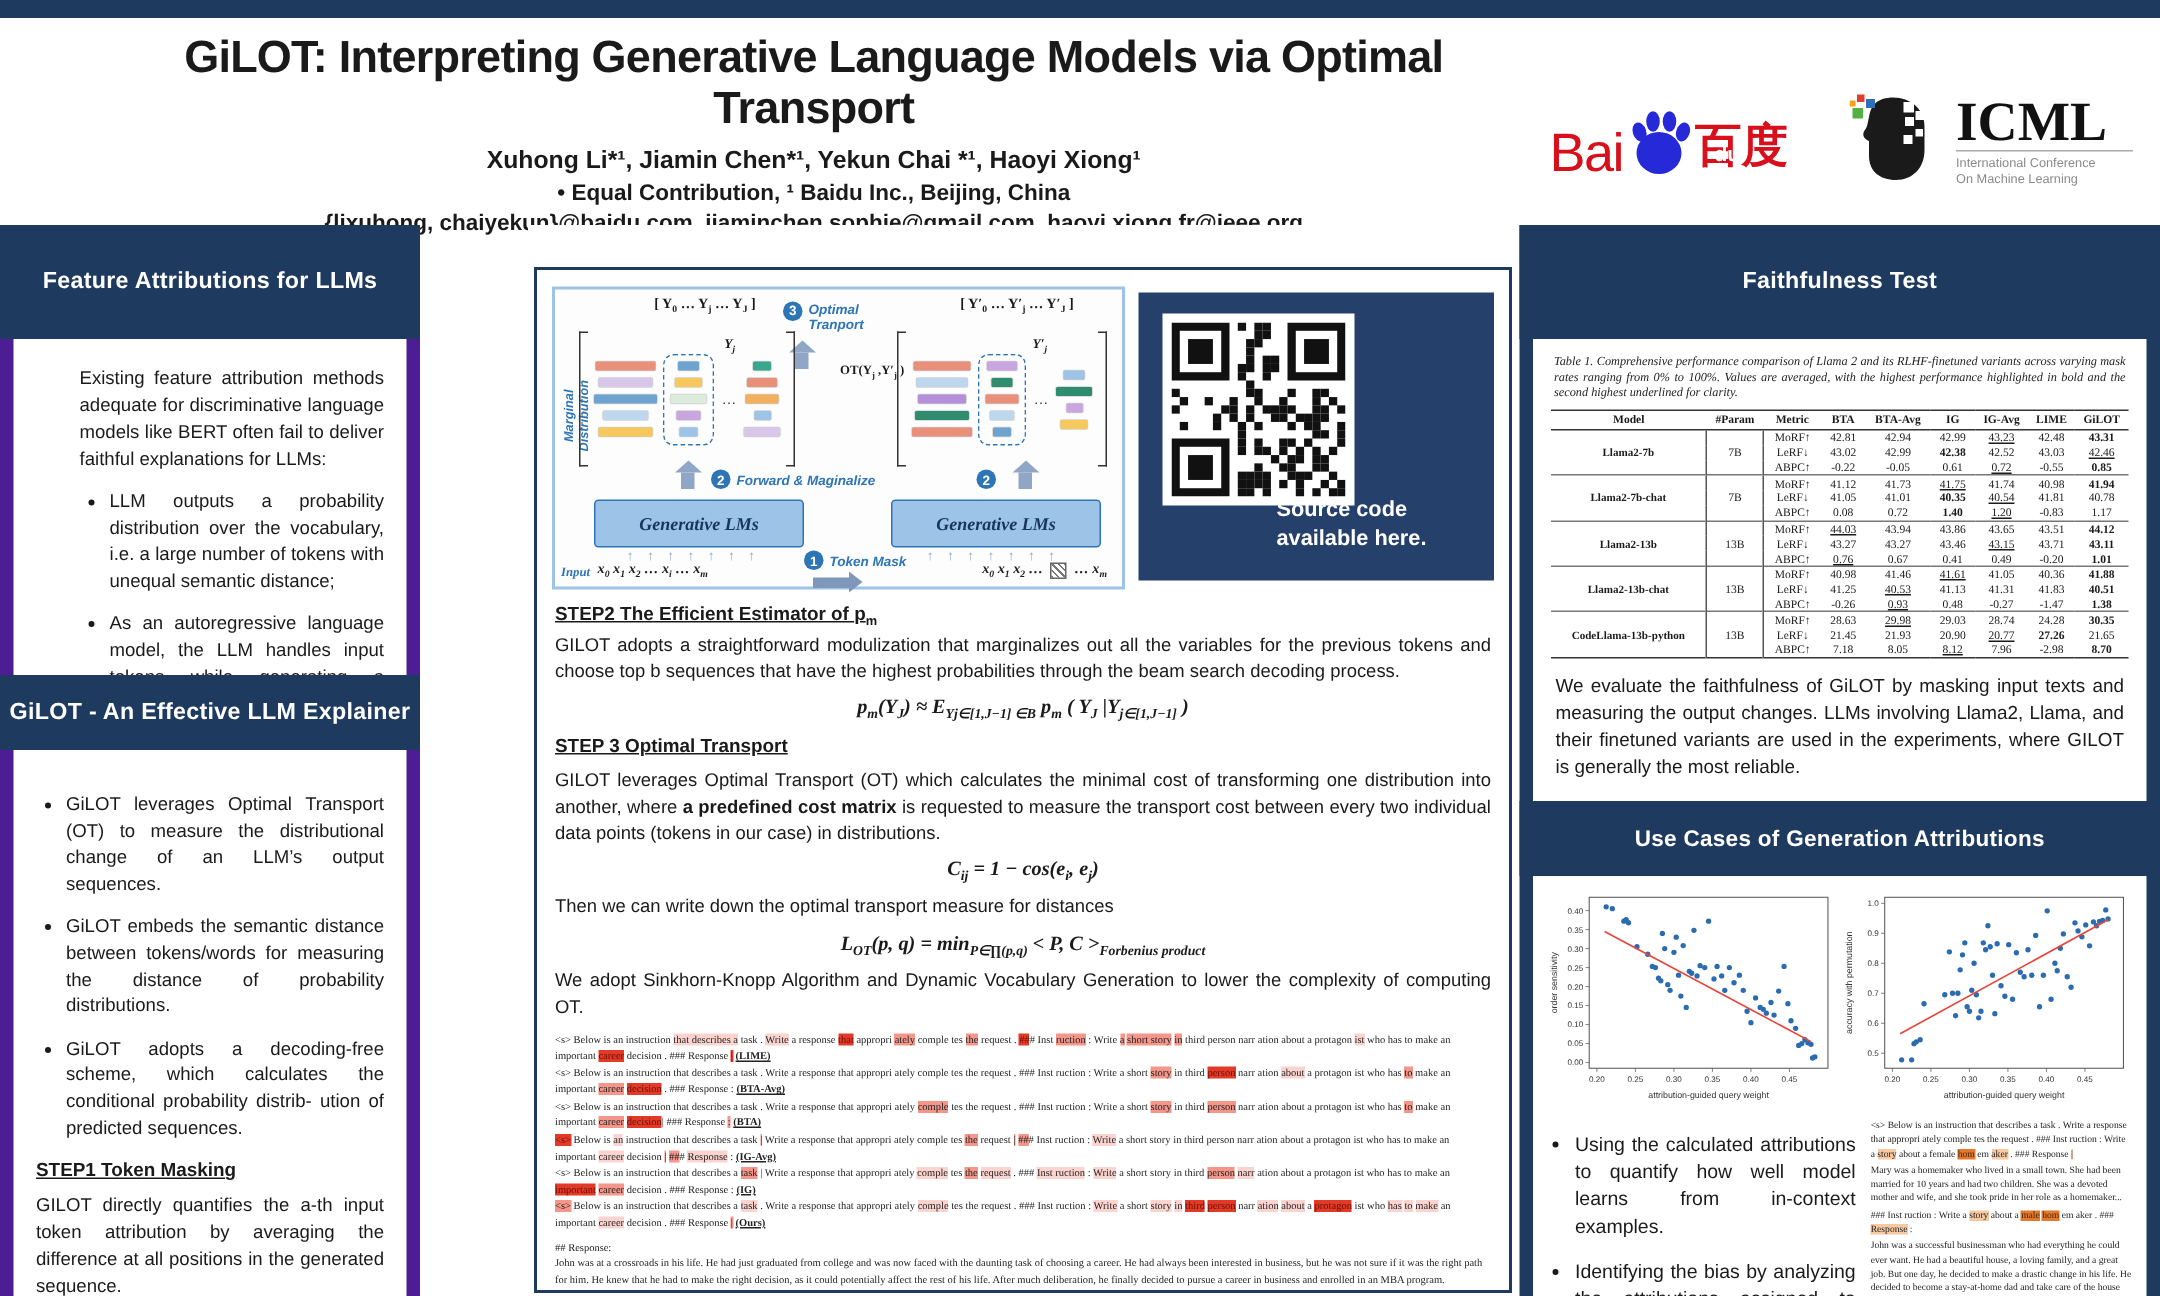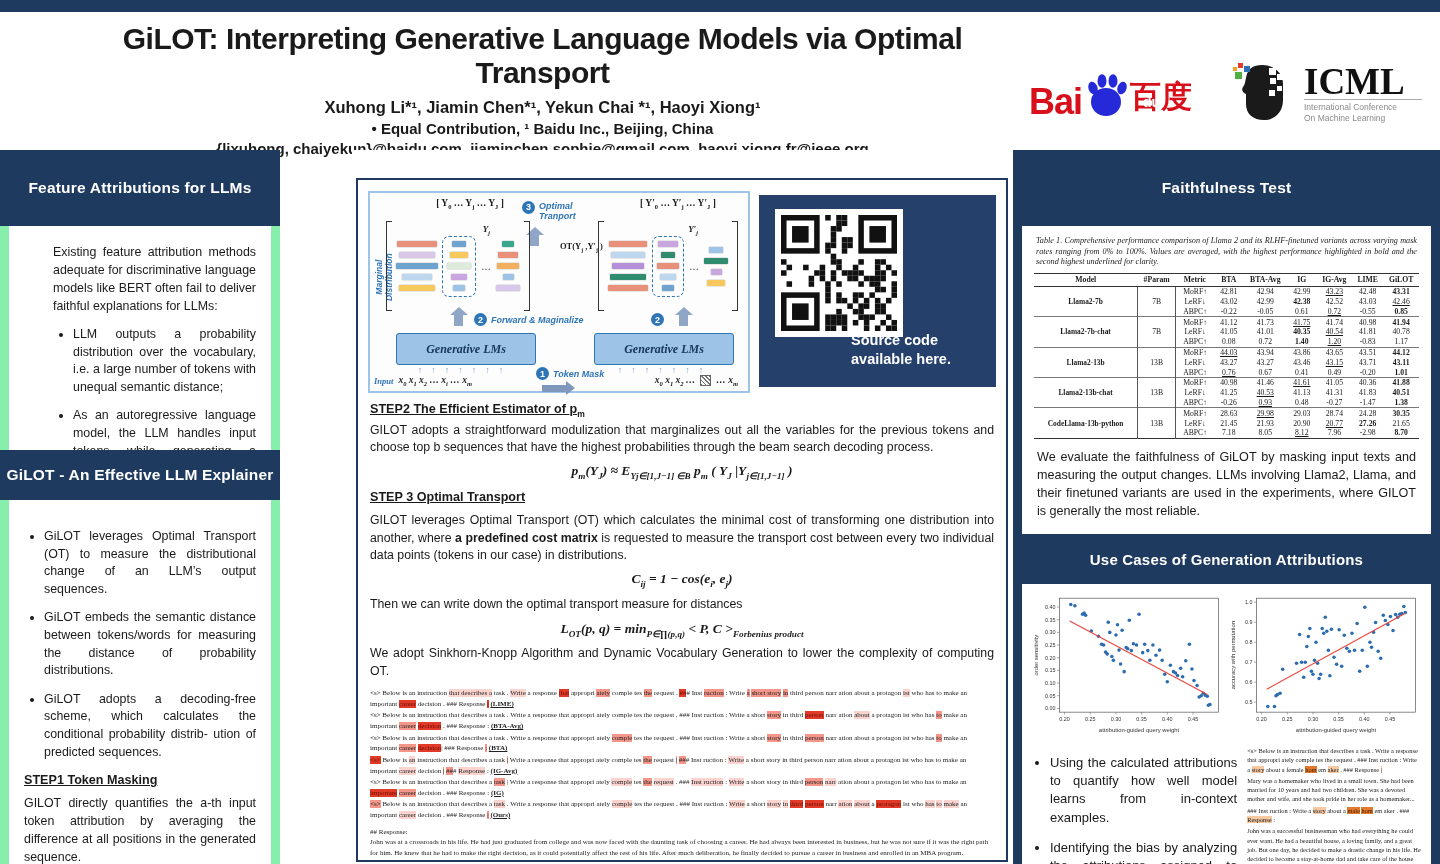--- a/index.html
+++ b/index.html
@@ -6,31 +6,31 @@
   body{width:1440px;height:864px;position:relative;overflow:hidden;background:#fff;
        font-family:"Liberation Sans",sans-serif;color:#1a1a1a;}
   .topbar{position:absolute;left:0;top:0;width:1440px;height:12px;background:#1f3a5f;}
   
   .titleblock{position:absolute;left:55px;top:22px;width:975px;text-align:center;}
   .titleblock h1{margin:0 0 8px;font-size:30px;font-weight:bold;letter-spacing:-0.5px;}
   .authors{font-size:16.5px;font-weight:bold;margin-bottom:3px;}
   .affil{font-size:15px;font-weight:bold;margin-bottom:3px;}
   .emails{font-size:15px;font-weight:bold;}
   .baidu{position:absolute;right:248px;top:72px;display:flex;align-items:flex-end;gap:2px;}
-  .baidu .bai{color:#d8101c;font-size:36px;font-weight:bold;letter-spacing:-1px;line-height:0.9;}
+  .baidu .bai{color:#d8101c;font-size:36px;font-weight:normal;letter-spacing:-1px;line-height:0.9;}
   .baidu .pawwrap{position:relative;width:44px;height:46px;}
   .baidu .du{position:absolute;left:11px;top:22px;color:#fff;font-size:14px;font-weight:bold;margin-left:48px;}
   .baidu .cn{color:#d8101c;font-size:31px;font-weight:bold;}
   .icmlbox{position:absolute;right:18px;top:60px;display:flex;align-items:center;gap:9px;}
   .icml-word{font-family:"Liberation Serif",serif;font-size:37px;font-weight:bold;line-height:0.95;color:#111;}
   .icml-sub{font-size:8.5px;color:#8a8a8a;border-top:1px solid #aaa;padding-top:2px;width:118px;line-height:1.3;}
   
   .navband{background:#1f3a5f;color:#fff;display:flex;align-items:center;justify-content:center;
            font-weight:bold;font-size:15.5px;letter-spacing:0.2px;}
-  .leftcol{position:absolute;left:0;top:150px;width:280px;bottom:0;background:#86efac;display:flex;flex-direction:column;}
+  .leftcol{position:absolute;left:0;top:150px;width:280px;bottom:0;background:#4c1d95;display:flex;flex-direction:column;}
   .leftcol .navband{height:76px;flex:none;}
   .leftcol .navband.second{height:50px;}
   .whitebox{background:#fff;margin:0 9px;padding:10px 15px;}
   .lb1{height:204px;flex:none;padding-left:44px;}
   .lb2{flex:1;margin-bottom:9px;}
   .jpara{font-size:12.4px;text-align:justify;line-height:1.45;margin:8px 0;}
   ul.blts{margin:10px 0 0;padding-left:20px;}
   ul.blts li{font-size:12.4px;text-align:justify;line-height:1.42;margin-bottom:11px;}
   .steptitle{font-weight:bold;text-decoration:underline;font-size:12.6px;margin:12px 0 4px;}
   .fml{display:flex;align-items:center;justify-content:center;gap:4px;margin:12px 0 4px;

